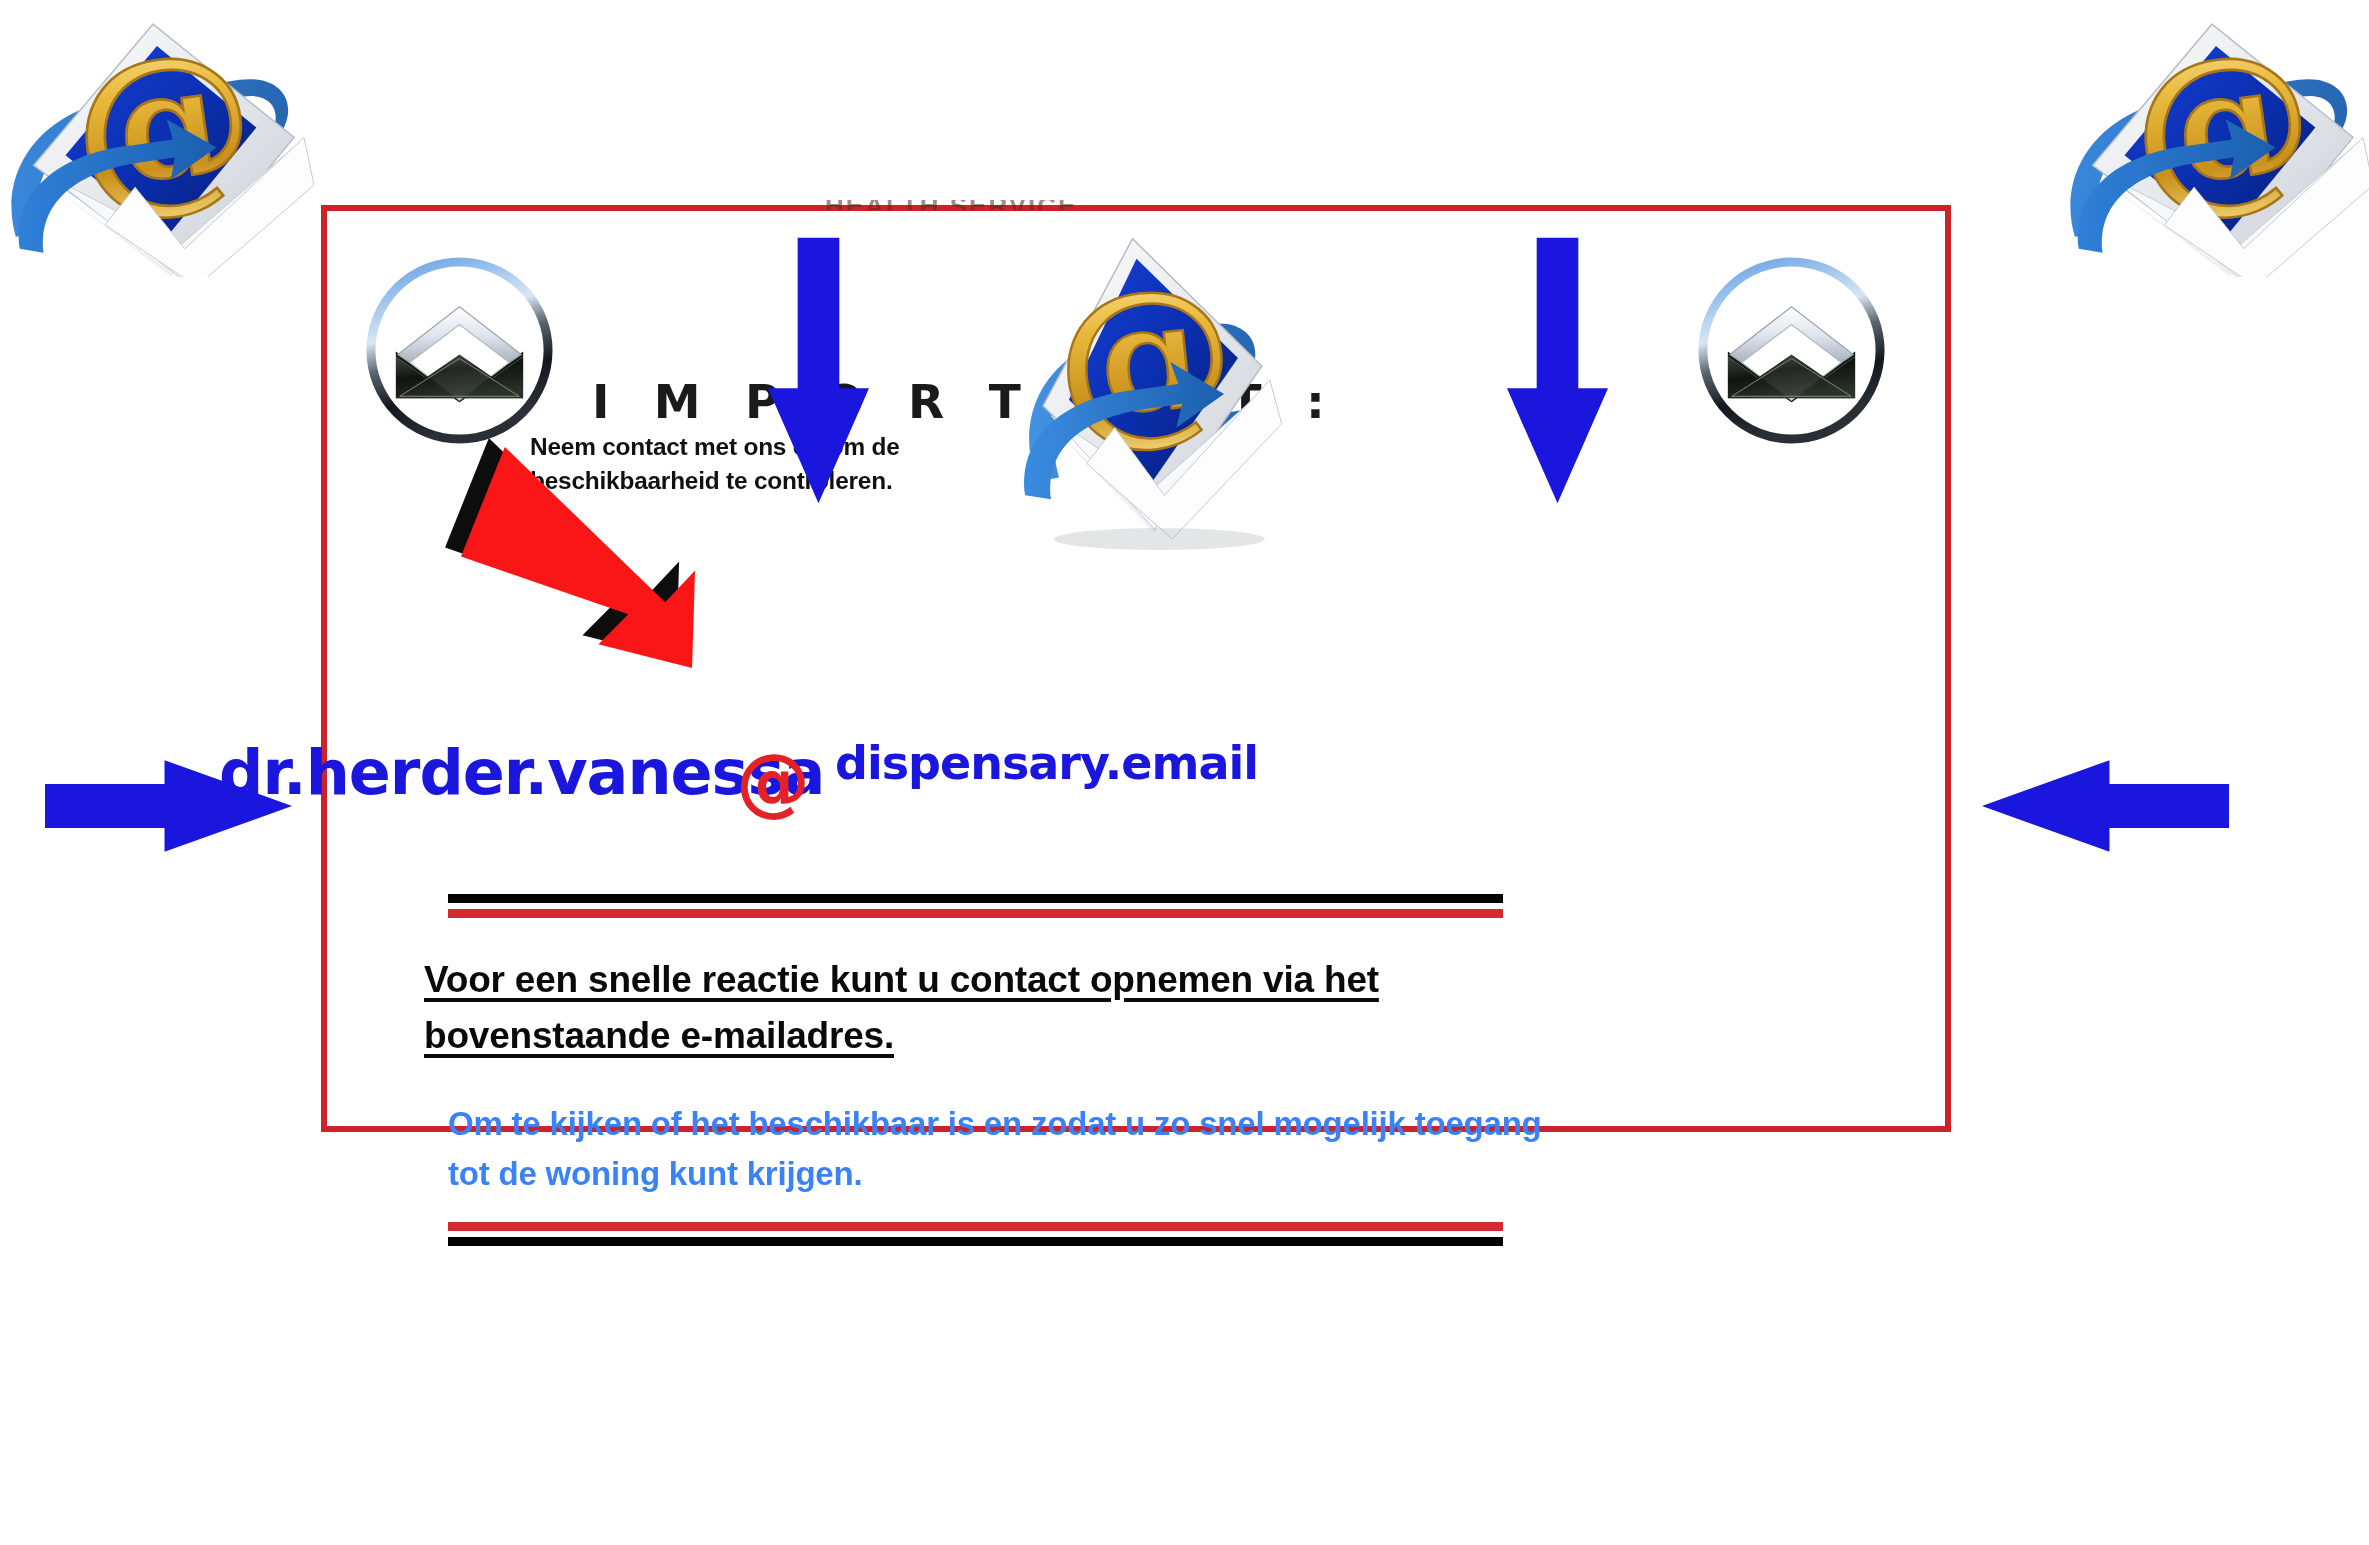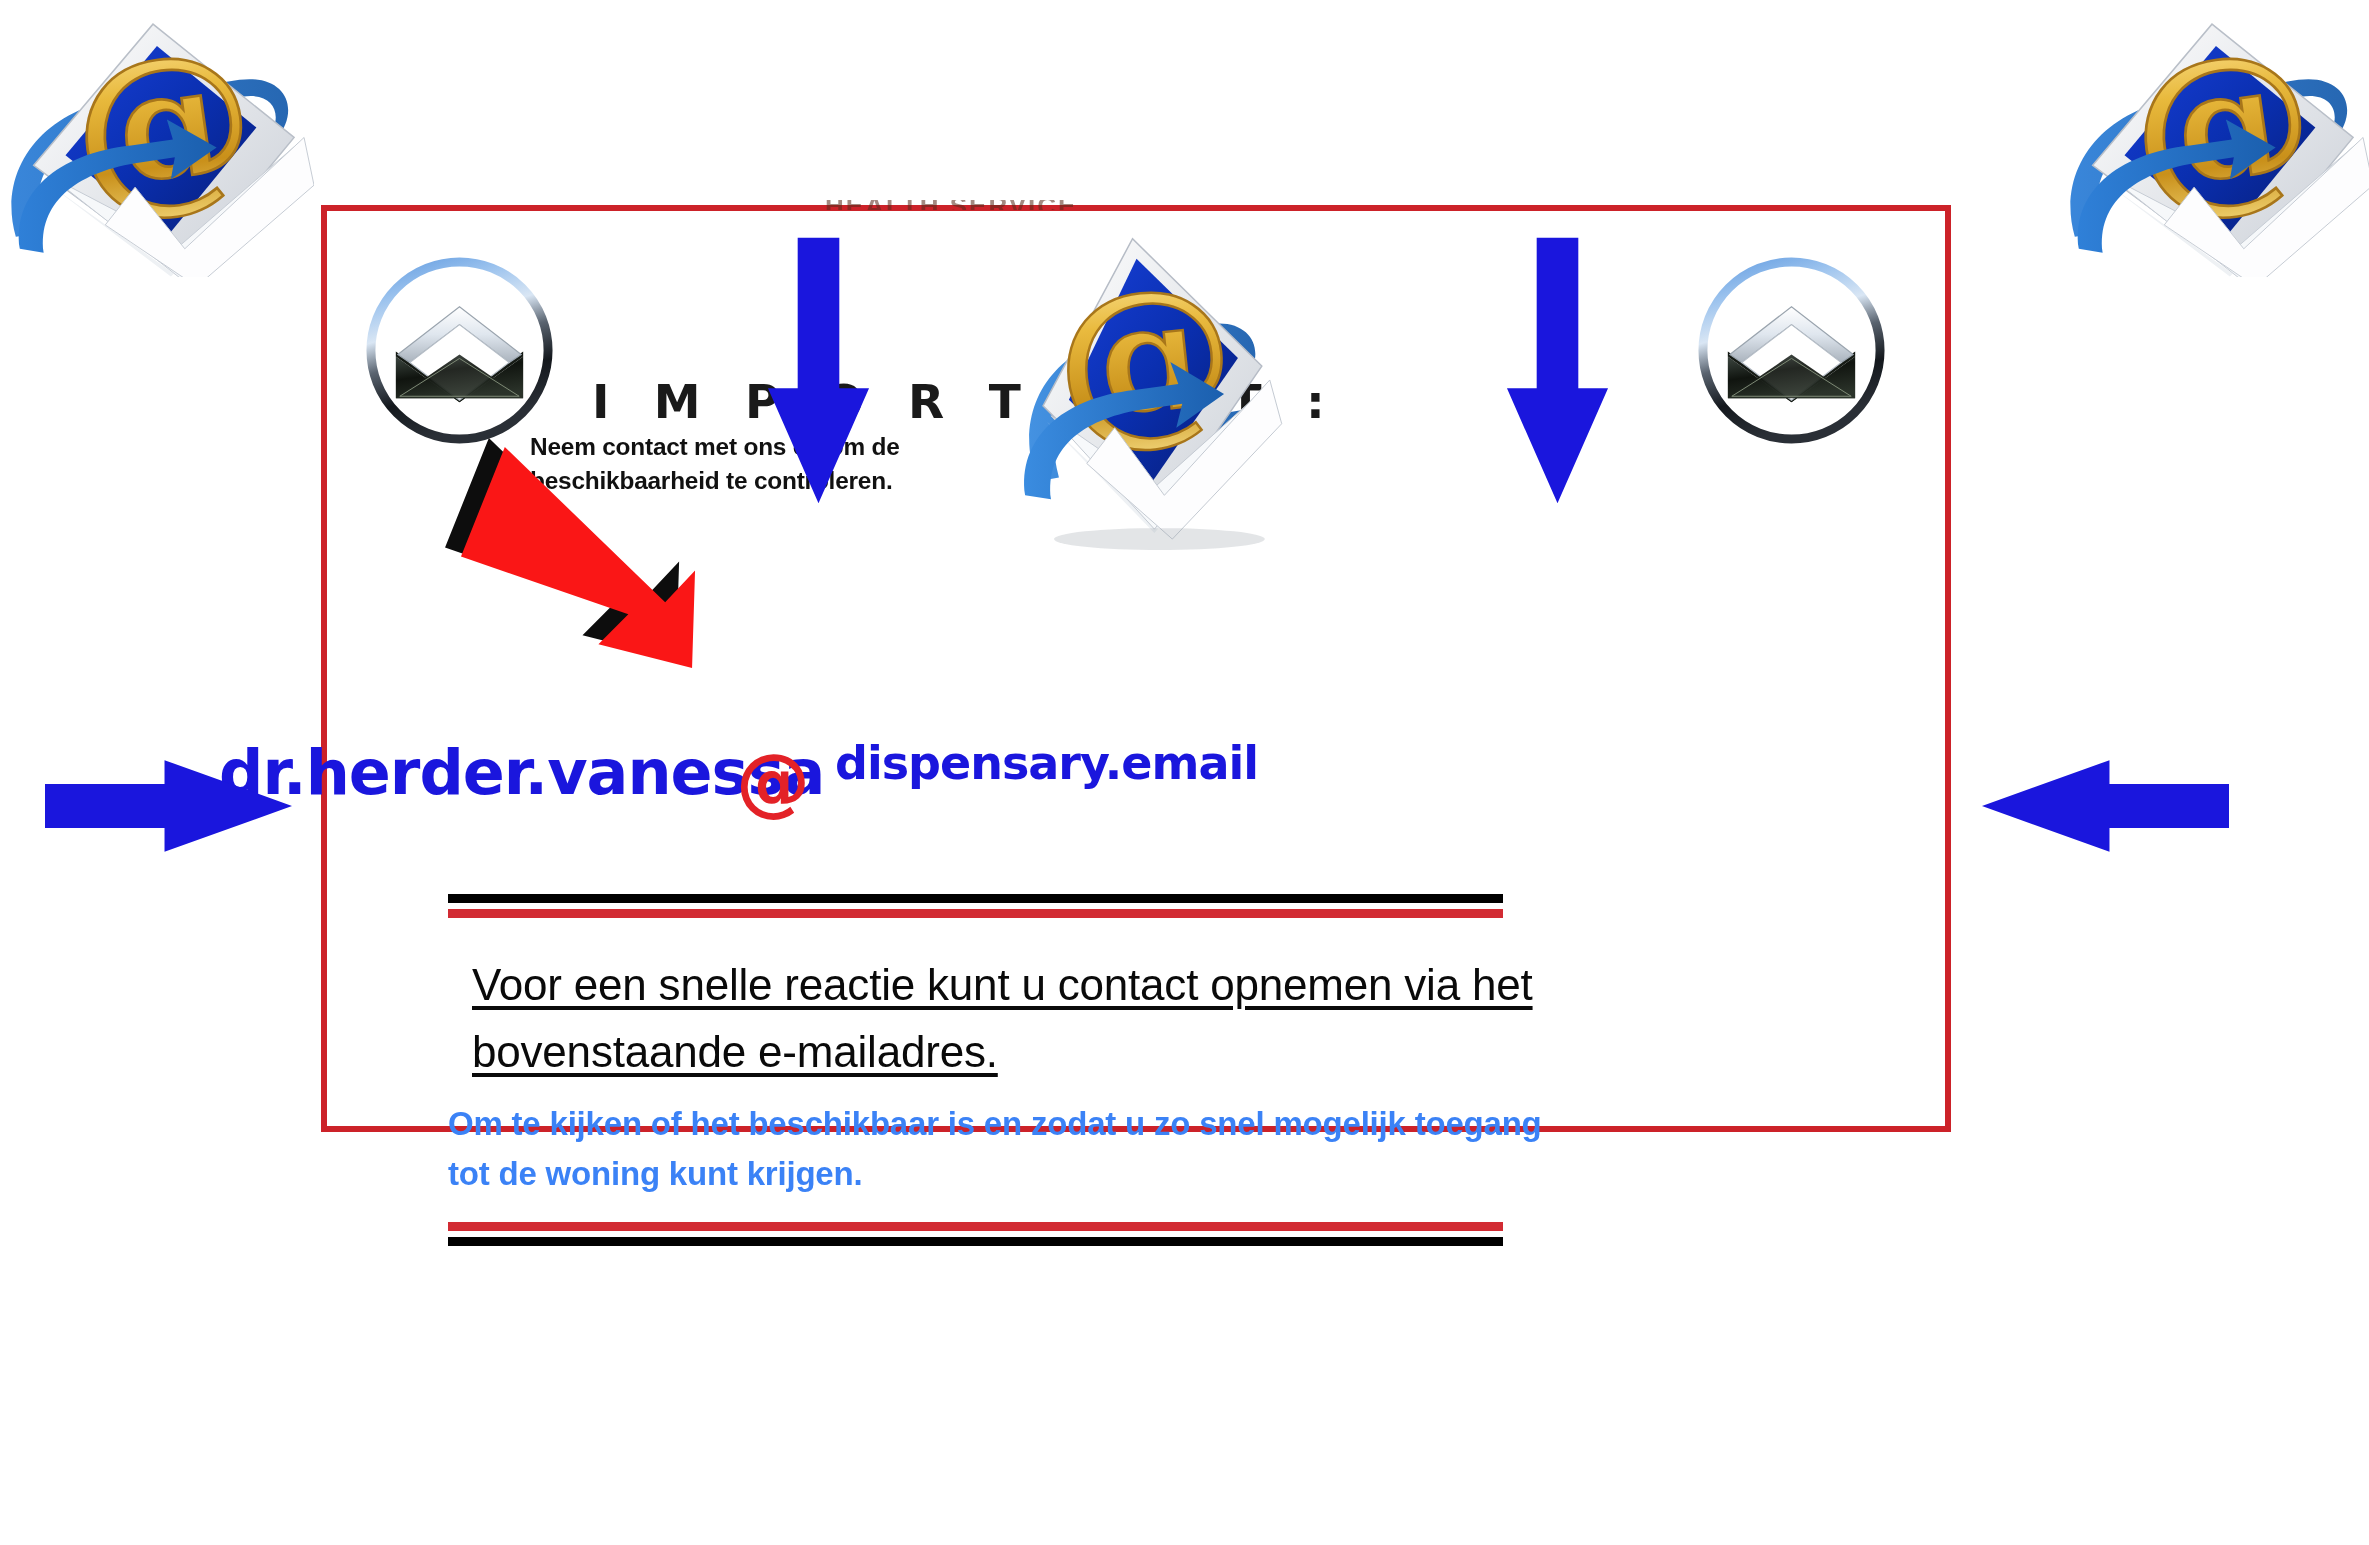--- a/index.html
+++ b/index.html
@@ -111,24 +111,24 @@
 
   
   .rule{position:absolute;left:448px;width:1055px;}
   .rule .bar-black{height:9px;background:#000000;}
   .rule .bar-red{height:9px;background:#d22b33;}
   .rule .gap{height:6px;background:transparent;}
 
   
   #para-black{
     position:absolute;
-    left:472px; top:952px;
+    left:424px; top:952px;
     width:1104px;
-    font-size:44px;
-    font-weight:normal;
+    font-size:37px;
+    font-weight:bold;
     color:#0a0a0a;
     line-height:1.52;
     letter-spacing:-0.2px;
   }
   #para-black span{text-decoration:underline;text-underline-offset:6px;text-decoration-thickness:4px;}
   #para-red{
     position:absolute;
     left:448px; top:1099px;
     width:1104px;
     font-size:33px;

